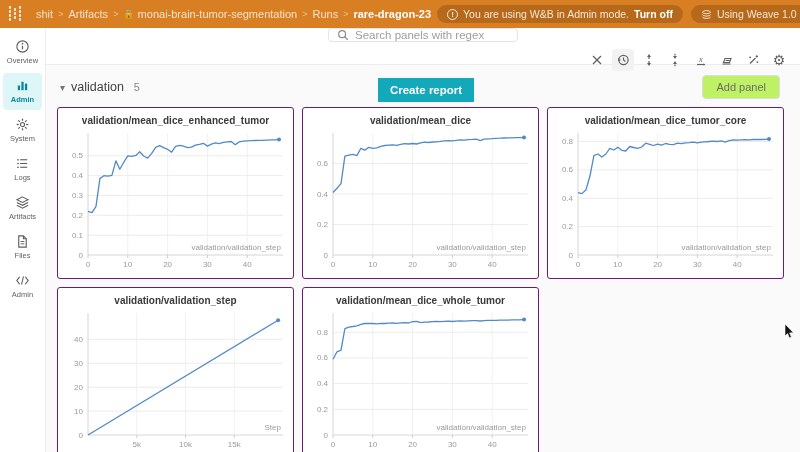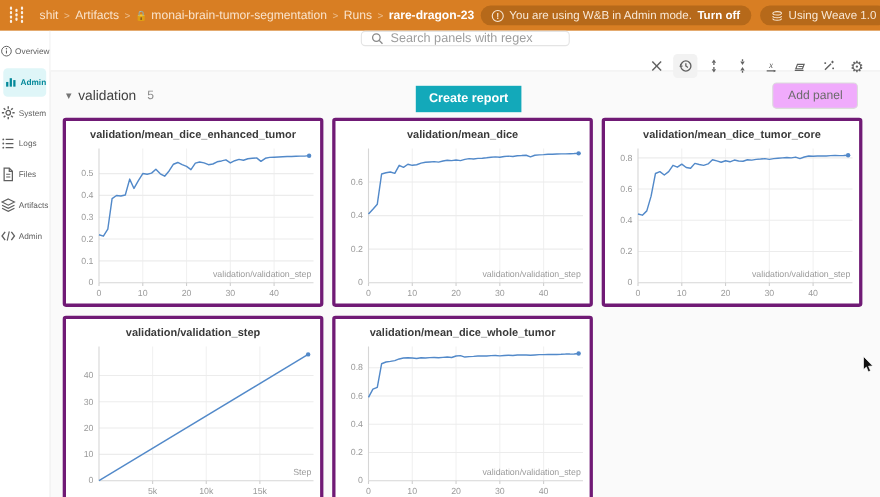--- a/index.html
+++ b/index.html
@@ -19,21 +19,21 @@
   .crumb.current { color:#fff; font-weight:bold; }
   .lock-ic { font-size:9px; color:rgba(255,245,233,.8); margin-right:-2px; }
   .nav-right { margin-left:auto; display:flex; align-items:center; gap:8px; }
   .pill { display:flex; align-items:center; gap:5px; background:rgba(93,50,4,.28); border-radius:12px; padding:3px 10px; font-size:10.5px; color:rgba(255,245,233,.9); white-space:nowrap; }
   .pill b { color:#fff; cursor:pointer; }
   .excl { display:inline-flex; width:11px; height:11px; border:1px solid rgba(255,245,233,.9); border-radius:50%; font-size:8px; align-items:center; justify-content:center; font-weight:bold; }
 
   
   .body { display:flex; height:424px; }
   .sidebar { width:46px; background:#fff; border-right:1px solid #ededed; padding-top:6px; display:flex; flex-direction:column; gap:2px; flex:0 0 auto; }
-  .side-item { display:flex; flex-direction:row; align-items:center; gap:2px; padding:5px 0 6px; cursor:pointer; color:#5f5f5f;text-align:center; }
+  .side-item { display:flex; flex-direction:column; align-items:center; gap:2px; padding:5px 0 6px; cursor:pointer; color:#5f5f5f;text-align:center; }
   .side-item .lbl { font-size:7.5px; color:#616161; }
   .side-item svg { width:15px; height:15px; }
   .side-item.active { background:#dff6f8; border-radius:4px; margin:0 3px; color:#038899; }
   .side-item.active .lbl { color:#038899; font-weight:bold; }
 
   .main { flex:1; display:flex; flex-direction:column; min-width:0; }
 
   
   .toolbar { height:37px; background:#fff; border-bottom:1px solid #ededed; display:flex; align-items:center; padding:0 10px; gap:7px;flex-direction:column; }
   .search-box { flex:1; display:flex; align-items:center; gap:6px; border:1px solid #e4e4e4; border-radius:4px; height:25px; padding:0 8px; background:#fff; max-width:492px; }
@@ -46,24 +46,24 @@
   .tic.boxed { background:#f2f2f2; }
   .gear-glyph { font-size:14px; line-height:1; }
   .create-btn { background:#13a9ba; color:#fff; border:none; border-radius:0; font-size:11.5px; font-weight:bold; padding:6px 12px; cursor:pointer; margin-left:6px; font-family:"Liberation Sans",sans-serif; }
 
   
   .content { flex:1; overflow:hidden; padding:6px 0 0 0; }
   .sec-head { display:flex; align-items:center; padding:4px 20px 6px 14px; }
   .chev { font-size:10px; color:#757575; margin-right:6px; cursor:pointer; }
   .sec-title { font-size:12.5px; color:#424242; font-weight:normal; }
   .sec-count { font-size:11px; color:#8a8a8a; margin-left:10px; }
-  .add-panel { margin-left:auto; background:#f0abfc; border:1px solid #dcdcdc; border-radius:4px; color:#6b6b6b; font-size:11px; padding:5px 13px; cursor:pointer; font-family:"Liberation Sans",sans-serif; }
+  .add-panel { margin-left:auto; background:#bef264; border:1px solid #dcdcdc; border-radius:4px; color:#6b6b6b; font-size:11px; padding:5px 13px; cursor:pointer; font-family:"Liberation Sans",sans-serif; }
 
   .grid { display:grid; grid-template-columns:repeat(3,237px); gap:8px; margin:2px 0 0 11px; }
-  .panel { width:237px; height:172px; background:#fff; border:3px solid #701a75; border-radius:3px; padding-top:7px; cursor:pointer; }
+  .panel { width:237px; height:172px; background:#fff; border:1px solid #701a75; border-radius:3px; padding-top:7px; cursor:pointer; }
   .panel-title { text-align:center; font-size:10px; font-weight:bold; color:#3a3a3a; margin-bottom:1px; white-space:nowrap; overflow:hidden; }
 
   .cursor { position:absolute; left:784px; top:324px; width:12px; height:16px; pointer-events:none; }
 </style>
 </head>
 <body>
 
 <div class="page">
 
   <div class="navbar">
@@ -159,33 +159,33 @@
               <line x1="5.5" y1="12" x2="13" y2="12"></line>
             </g>
             <circle cx="3.2" cy="4" r="0.9" fill="currentColor"></circle>
             <circle cx="3.2" cy="8" r="0.9" fill="currentColor"></circle>
             <circle cx="3.2" cy="12" r="0.9" fill="currentColor"></circle>
           </svg>
         <span class="lbl">Logs</span>
       </div>
       <div class="side-item">
         <svg viewBox="0 0 16 16">
+            <path d="M8 2 14 5 8 8 2 5z" fill="none" stroke="currentColor" stroke-width="1.1"></path>
+            <path d="M2 8l6 3 6-3M2 11l6 3 6-3" fill="none" stroke="currentColor" stroke-width="1.1"></path>
+          </svg>
+        <span class="lbl">Artifacts</span>
+      </div>
+      <div class="side-item">
+        <svg viewBox="0 0 16 16">
             <path d="M4 2h5l3 3v9H4z" fill="none" stroke="currentColor" stroke-width="1.2"></path>
             <path d="M9 2v3h3" fill="none" stroke="currentColor" stroke-width="1.2"></path>
             <line x1="6" y1="8" x2="10" y2="8" stroke="currentColor" stroke-width="1"></line>
             <line x1="6" y1="10.5" x2="10" y2="10.5" stroke="currentColor" stroke-width="1"></line>
           </svg>
         <span class="lbl">Files</span>
-      </div>
-      <div class="side-item">
-        <svg viewBox="0 0 16 16">
-            <path d="M8 2 14 5 8 8 2 5z" fill="none" stroke="currentColor" stroke-width="1.1"></path>
-            <path d="M2 8l6 3 6-3M2 11l6 3 6-3" fill="none" stroke="currentColor" stroke-width="1.1"></path>
-          </svg>
-        <span class="lbl">Artifacts</span>
       </div>
       <div class="side-item">
         <svg viewBox="0 0 16 16">
             <path d="M5 4 2 8l3 4M11 4l3 4-3 4" fill="none" stroke="currentColor" stroke-width="1.3"></path>
             <line x1="9" y1="3.5" x2="7" y2="12.5" stroke="currentColor" stroke-width="1.1"></line>
           </svg>
         <span class="lbl">Admin</span>
       </div>
     </div>
 

